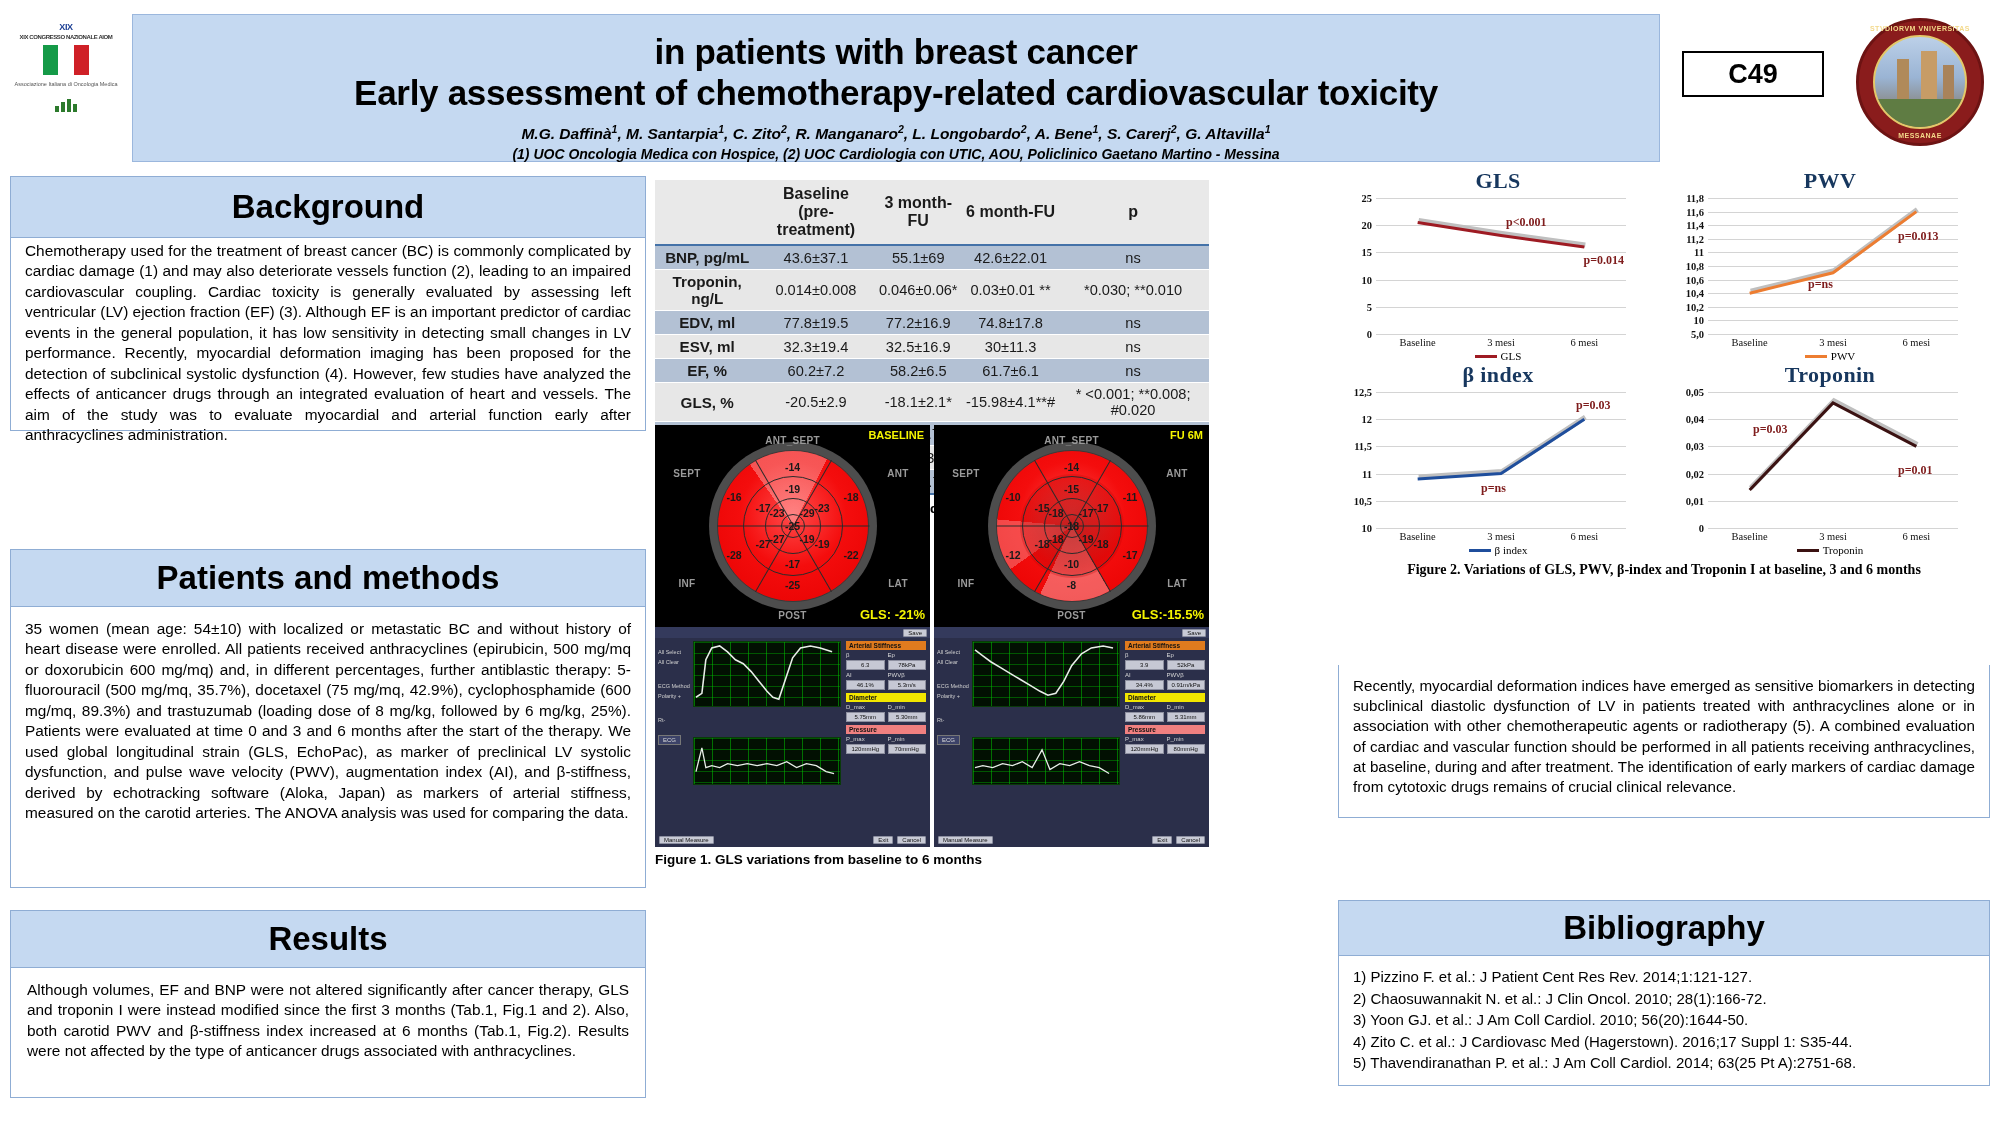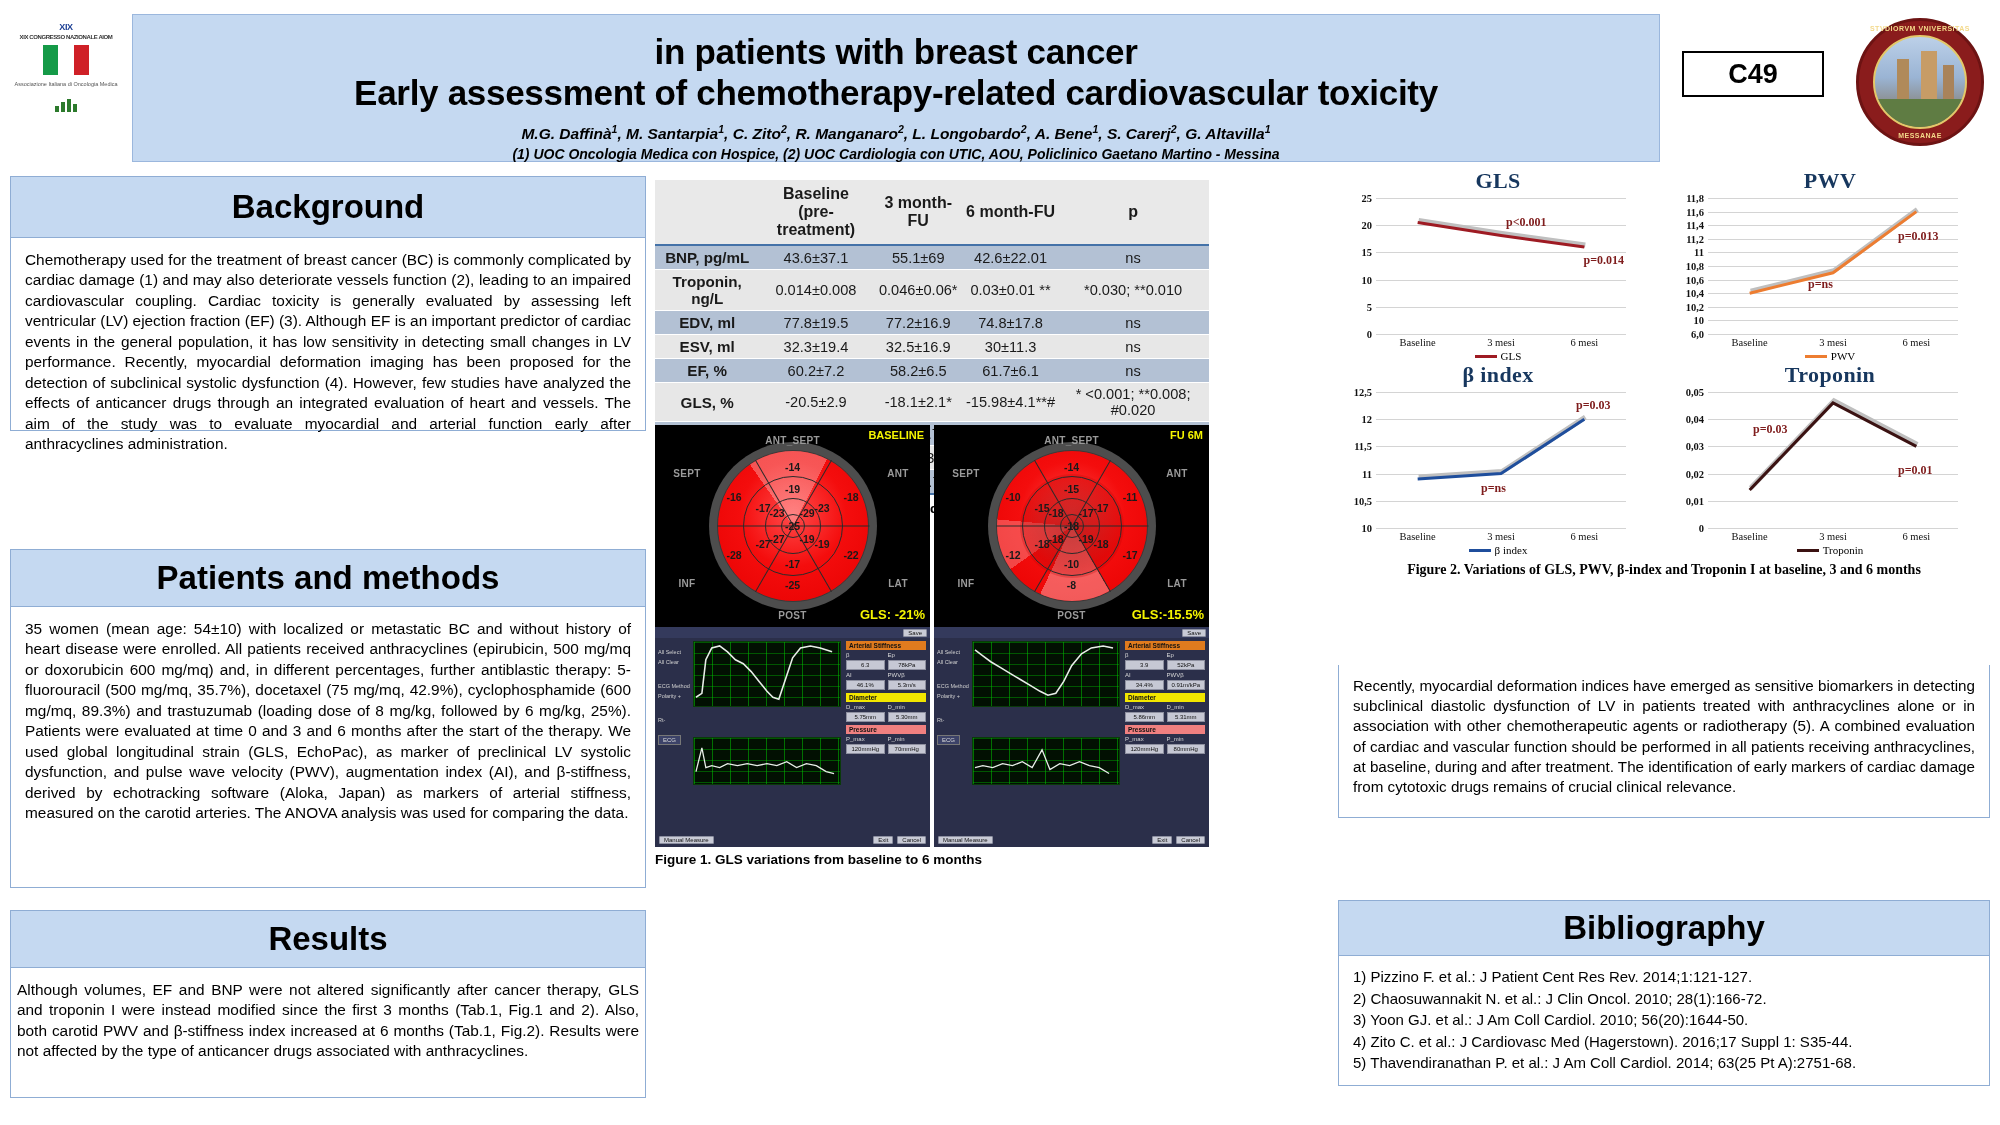--- a/index.html
+++ b/index.html
@@ -90,29 +90,29 @@
     text-align: center; font-weight: bold; color: #000;
     display: flex; align-items: center; justify-content: center;
   }
   .panel-body {
     background: #ffffff; border: 1px solid #8fadd4; border-top: none;
     text-align: justify; color: #000; line-height: 1.33;
   }
 
   #panel-background { left: 10px; top: 176px; width: 636px; }
   #panel-background .panel-head { height: 62px; font-size: 33px; }
-  #panel-background .panel-body { height: 193px; padding: 12px 14px; font-size: 15.4px; }
+  #panel-background .panel-body { height: 193px; padding: 3px 14px; font-size: 15.4px; }
 
   #panel-methods { left: 10px; top: 549px; width: 636px; }
   #panel-methods .panel-head { height: 58px; font-size: 33px; }
   #panel-methods .panel-body { height: 281px; padding: 12px 14px; font-size: 15.4px; }
 
   #panel-results { left: 10px; top: 910px; width: 636px; }
   #panel-results .panel-head { height: 58px; font-size: 33px; }
-  #panel-results .panel-body { height: 130px; padding: 12px 6px; font-size: 15.4px; }
+  #panel-results .panel-body { height: 130px; padding: 12px 16px; font-size: 15.4px; }
 
   #panel-conclusions { left: 1338px; top: 665px; width: 652px; }
   #panel-conclusions .panel-head { height: 56px; font-size: 33px; }
   #panel-conclusions .panel-body { height: 153px; padding: 11px 14px; font-size: 15.2px; }
 
   #panel-bibliography { left: 1338px; top: 900px; width: 652px; }
   #panel-bibliography .panel-head { height: 56px; font-size: 33px; }
   #panel-bibliography .panel-body { height: 130px; padding: 10px 14px; font-size: 15px; text-align: left; line-height: 1.44; }
 
   
@@ -643,21 +643,21 @@
           </div>
           <div class="legend">
             <i style="background: rgb(158, 27, 35);"></i>
             <span>GLS</span>
           </div>
         </div>
         <div class="chartcell">
           <div class="chart-title">PWV</div>
           <div class="plot" style="margin-left: 44px; width: 250px; height: 136px; margin-top: 4px;">
             <div class="gridline" style="top: 136px;"></div>
-            <div class="ytick" style="top: 136px;">6,0</div>
+            <div class="ytick" style="top: 136px;">5,0</div>
             <div class="gridline" style="top: 122.4px;"></div>
             <div class="ytick" style="top: 122.4px;">10</div>
             <div class="gridline" style="top: 108.8px;"></div>
             <div class="ytick" style="top: 108.8px;">10,2</div>
             <div class="gridline" style="top: 95.2px;"></div>
             <div class="ytick" style="top: 95.2px;">10,4</div>
             <div class="gridline" style="top: 81.6px;"></div>
             <div class="ytick" style="top: 81.6px;">10,6</div>
             <div class="gridline" style="top: 68px;"></div>
             <div class="ytick" style="top: 68px;">10,8</div>

